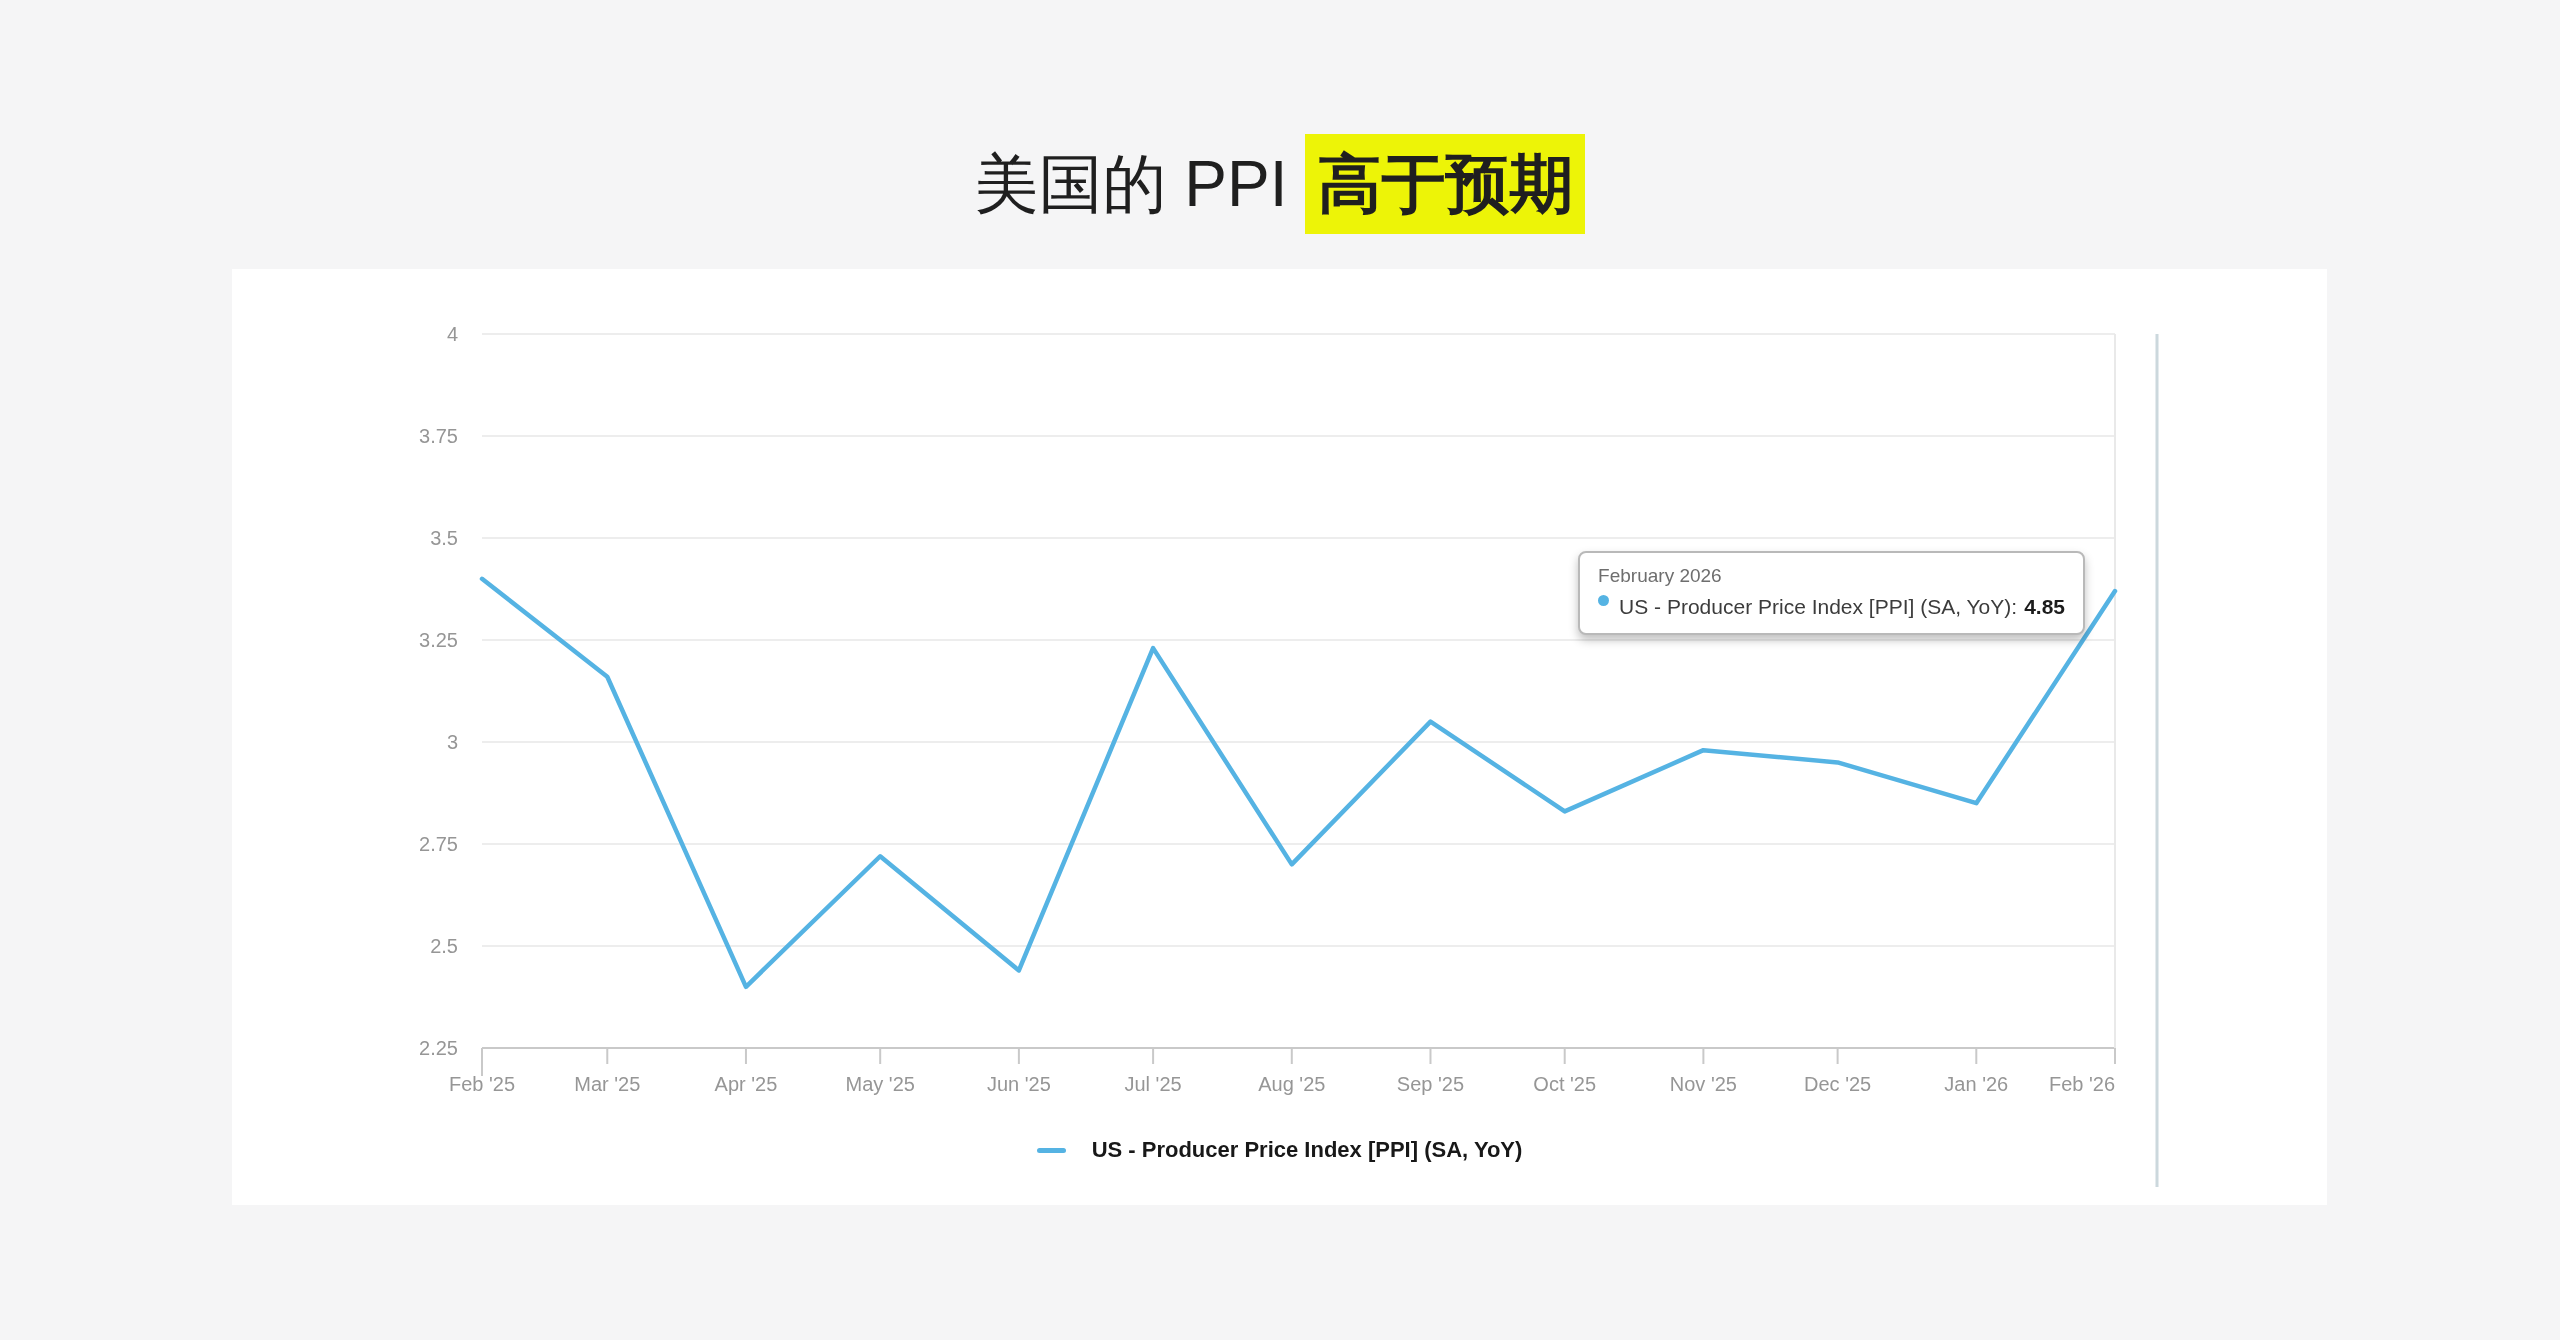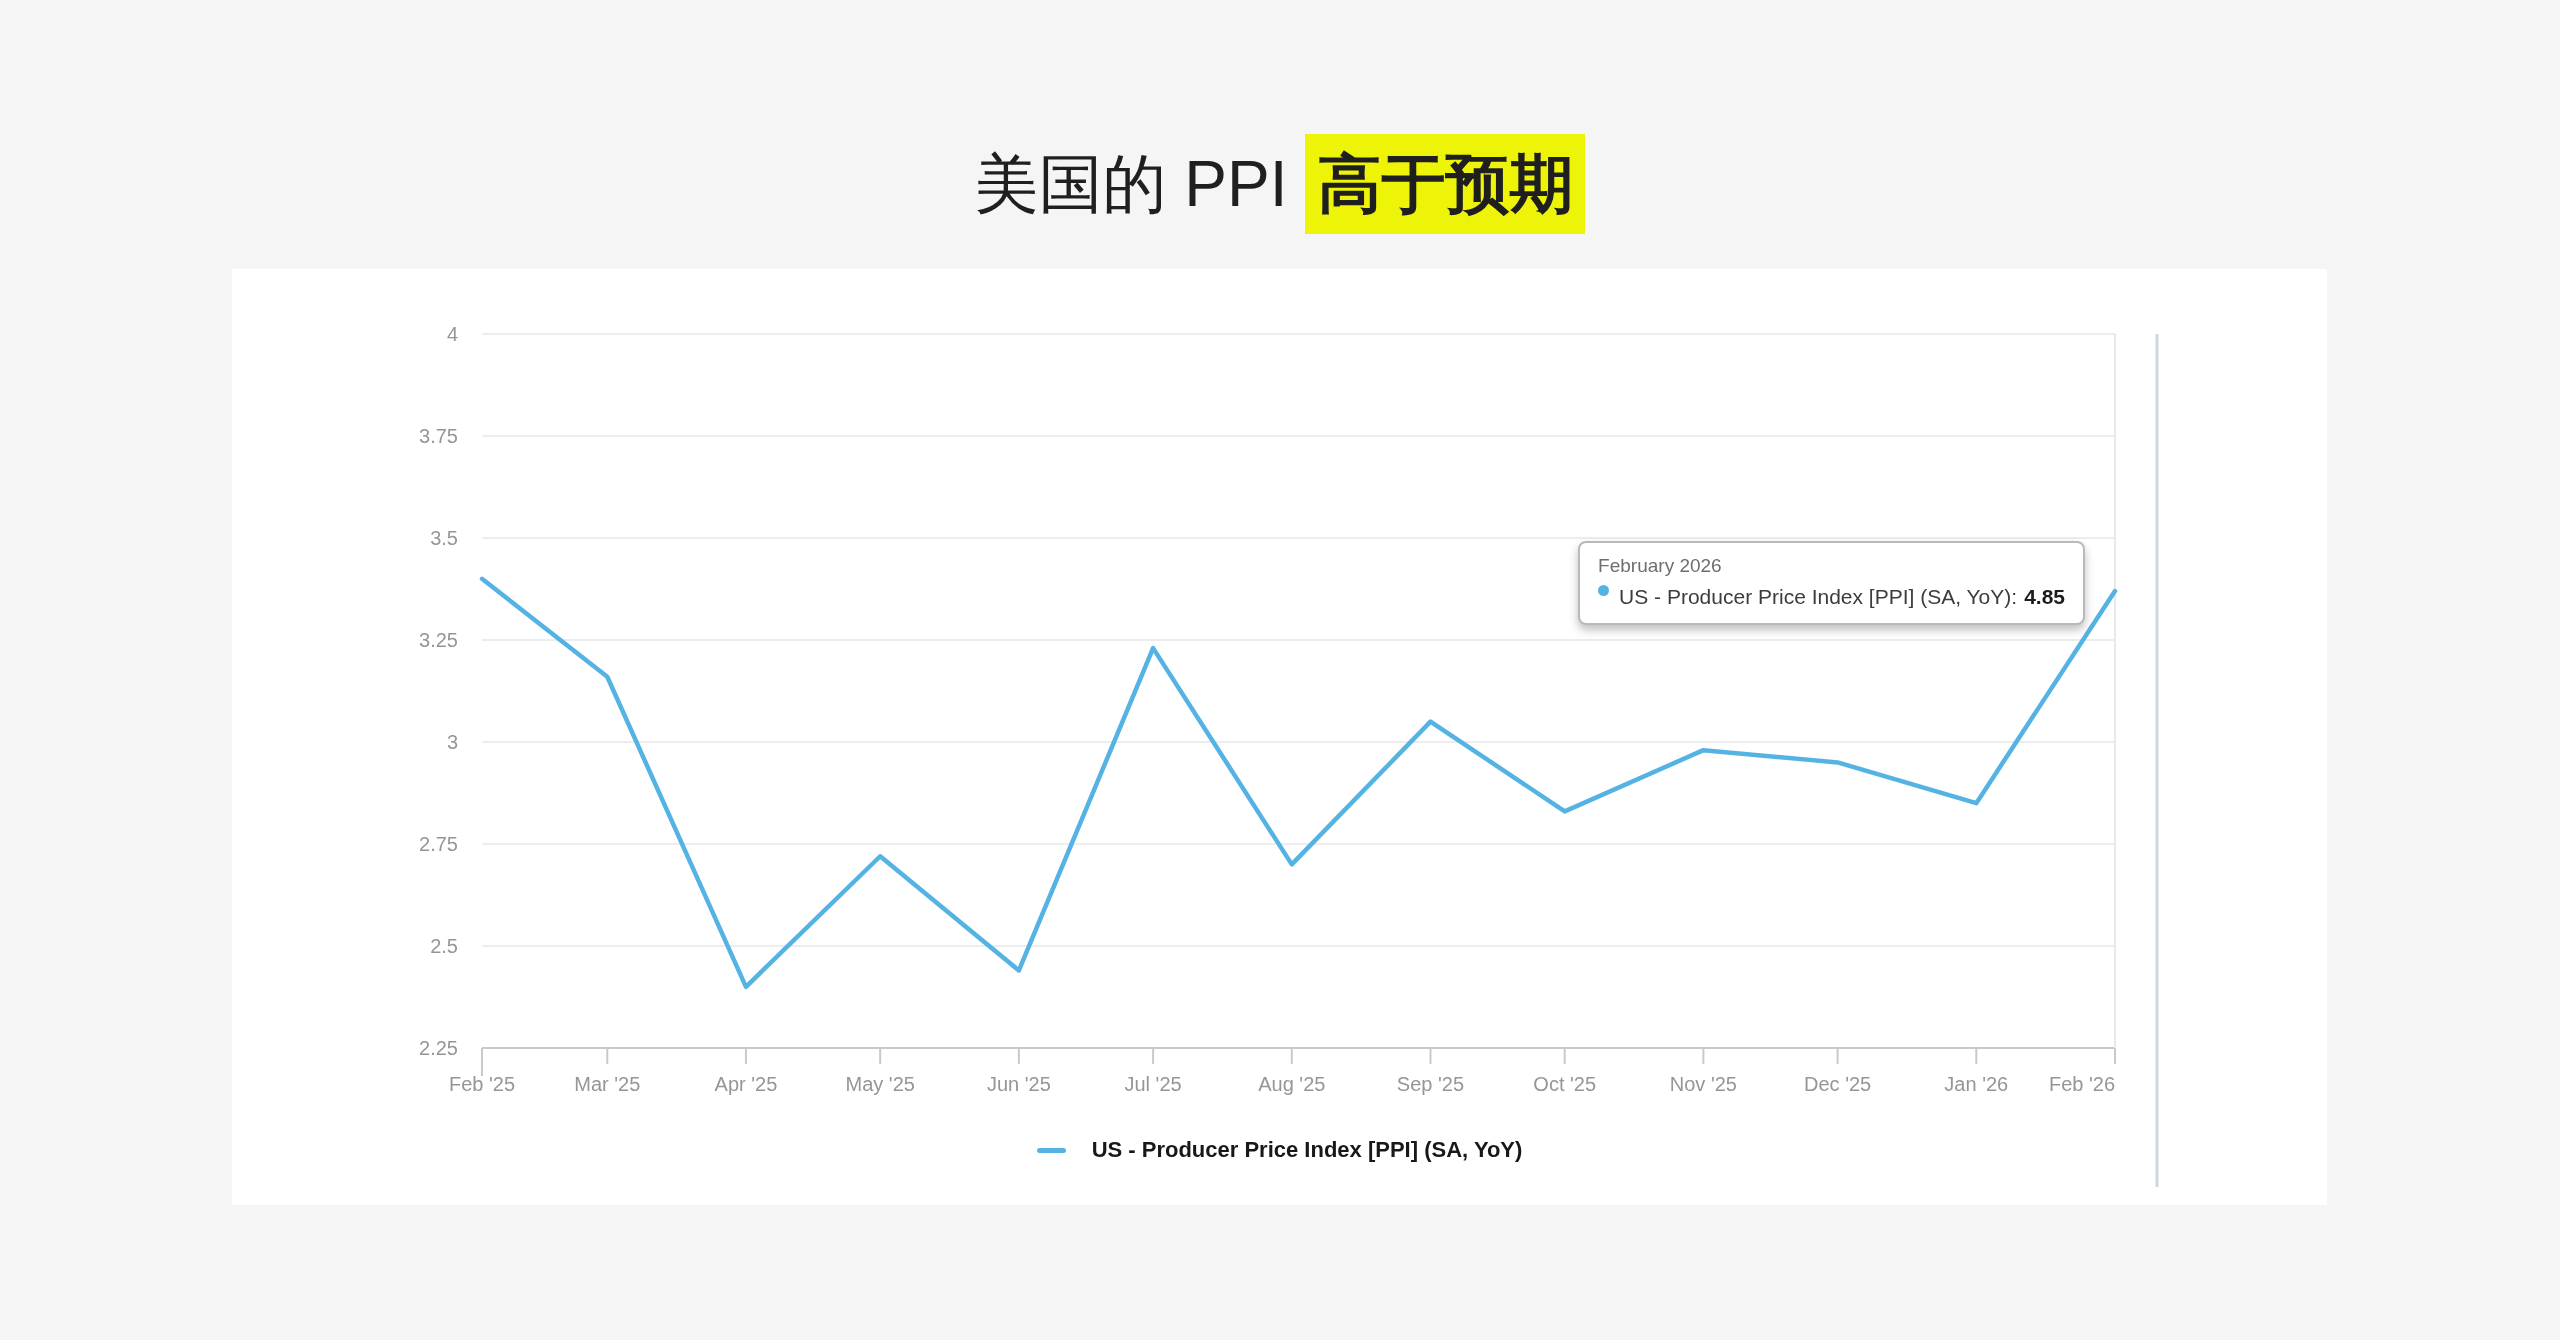--- a/index.html
+++ b/index.html
@@ -7,21 +7,21 @@
        background:#f5f5f6;font-family:"Liberation Sans",sans-serif;}
 
   .header{position:absolute;top:141px;left:0;width:100%;text-align:center;
           font-size:64px;color:#1f1f1f;white-space:nowrap;}
   .header .prefix{margin-right:18px;}
   .header .hl{font-weight:bold;padding:14px 12px 14px 12px;}
 
   .card{position:absolute;left:232px;top:269px;width:2095px;height:936px;background:#ffffff;}
   .card svg{position:absolute;left:0;top:0;}
 
-  .tooltip{position:absolute;right:242px;top:272px;box-sizing:border-box;
+  .tooltip{position:absolute;right:242px;top:282px;box-sizing:border-box;
            background:#ffffff;border:2px solid #b9b9b9;border-radius:8px;
            box-shadow:0 5px 10px rgba(0,0,0,.25);padding:12px 18px 14px 18px;white-space:nowrap;}
   .tt-date{font-size:19px;color:#6e6e6e;margin-bottom:8px;}
   .tt-line{display:flex;align-items:flex-start;font-size:21px;color:#3c3c3c;}
   .tt-bullet{width:11px;height:11px;border-radius:50%;margin-right:10px;flex:none;}
   .tt-value{font-weight:bold;color:#1c1c1c;margin-left:7px;}
 
   .legend{position:absolute;left:0;top:868px;width:100%;
           display:flex;justify-content:center;align-items:center;gap:26px;}
   .legend-swatch{width:29px;height:5px;border-radius:3px;}

